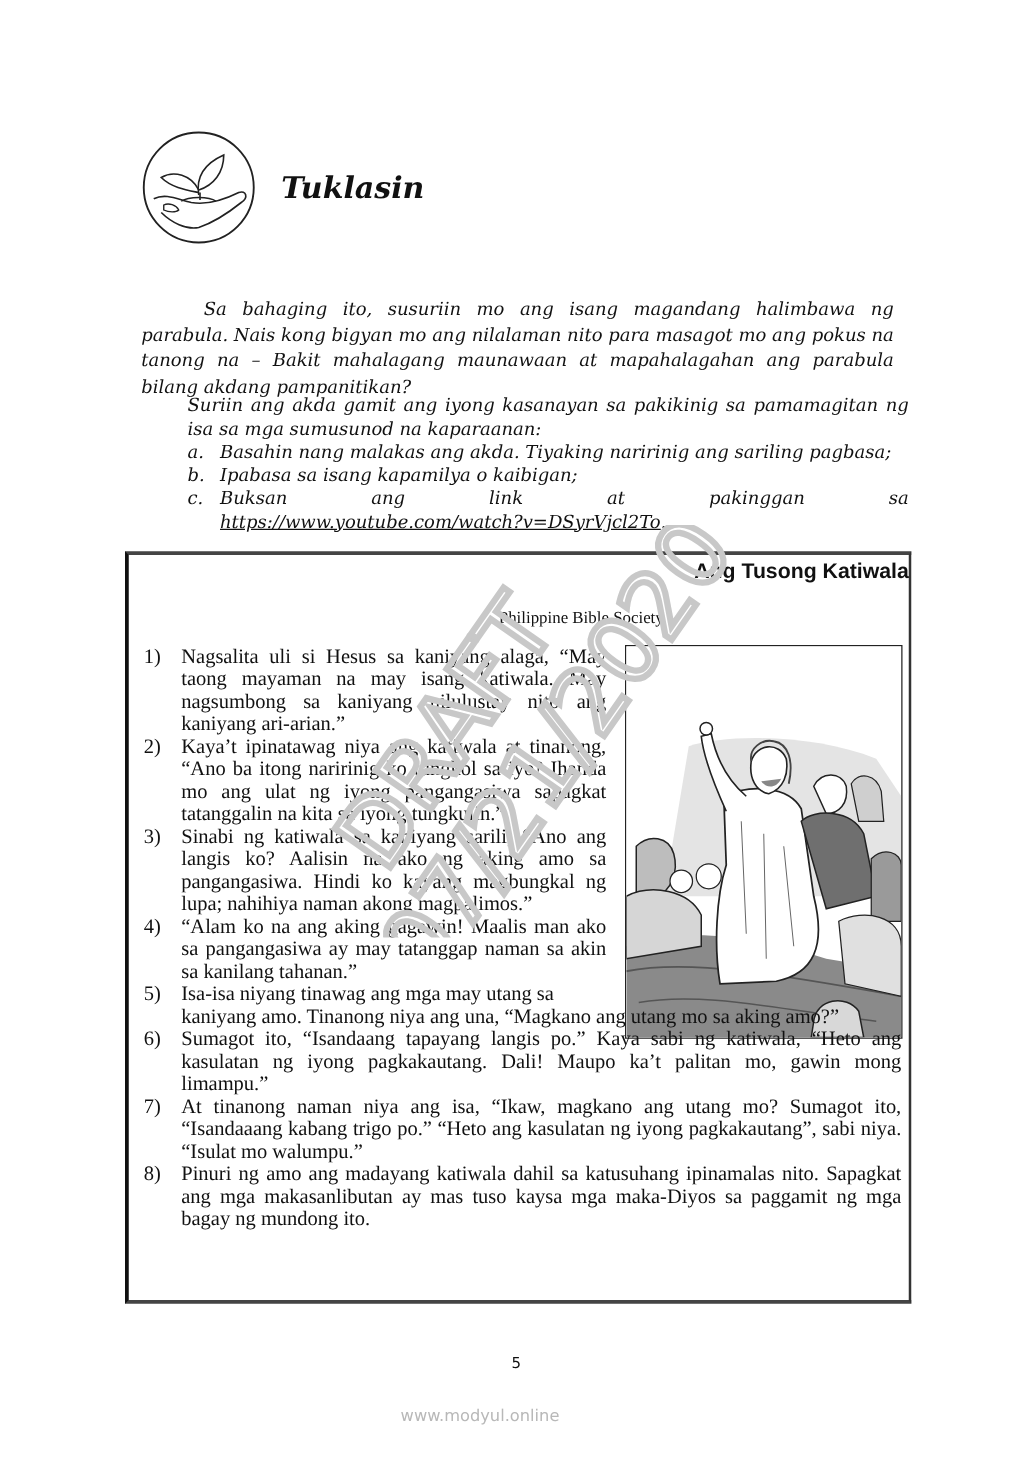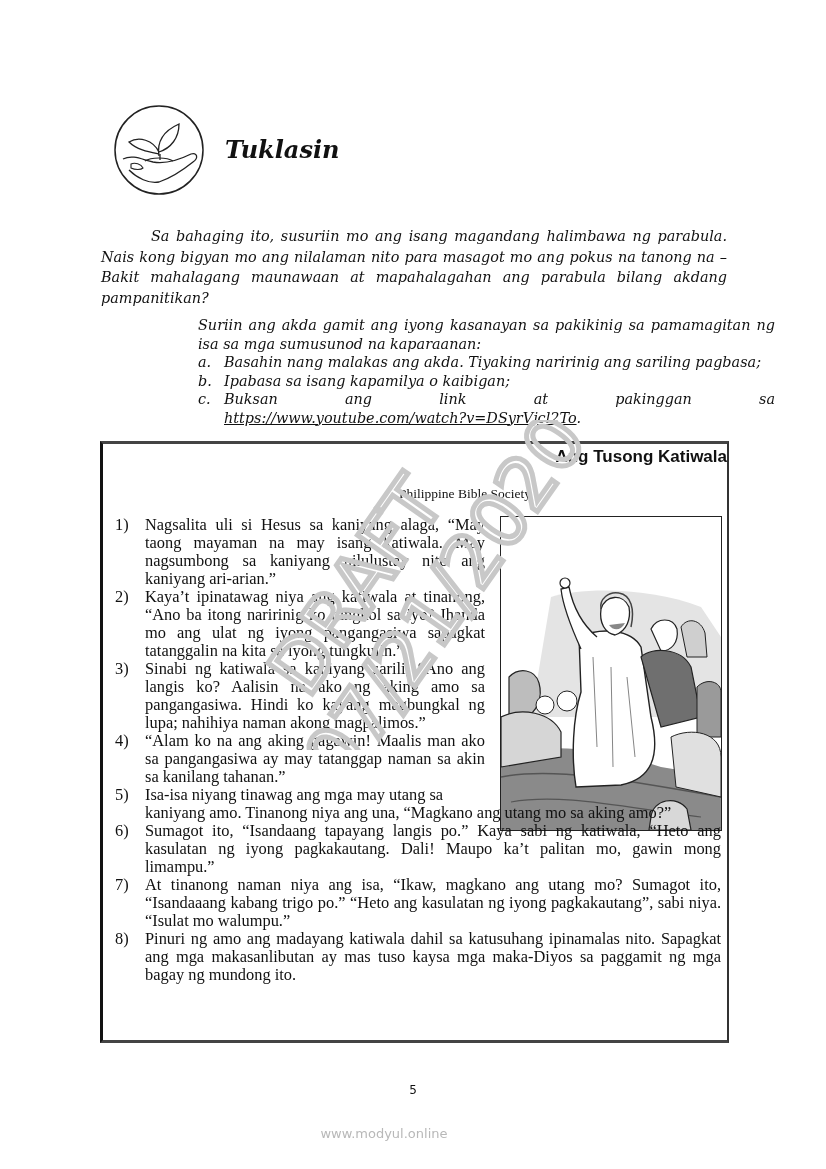--- a/index.html
+++ b/index.html
@@ -10,26 +10,26 @@
     position: absolute; left: 225px; top: 135px;
     font-family: "DejaVu Serif", serif; font-weight: bold; font-style: italic;
     font-size: 24px; color: #111;
   }
 
   .intro {
     position: absolute; left: 101px; top: 226px; width: 626px;
     font-family: "DejaVu Serif", serif; font-style: italic; font-size: 14.4px;
     line-height: 20.5px; text-align: justify;
   }
-  .intro p { margin: 0; text-indent: 50px; }
+  .intro p { margin: 12px; text-indent: 50px; }
 
   .instructions {
     position: absolute; left: 150px; top: 316px; width: 577px;
     font-family: "DejaVu Serif", serif; font-style: italic; font-size: 14.4px;
-    line-height: 18.5px; text-align: justify; margin-left: 48px;
+    line-height: 18.5px; text-align: justify;
   }
   .instructions p { margin: 0; }
   .instructions ol { margin: 0; padding: 0; list-style: none; }
   .instructions li { position: relative; padding-left: 26px; text-align: justify; }
   .instructions li .mk { position: absolute; left: 0; top: 0; }
   .instructions li.last { text-align-last: justify; }
   .instructions .link { text-decoration: underline; display: block; text-align-last: left; }
 
   .story-box {
     position: absolute; left: 100px; top: 441px; width: 624px; height: 596px;

